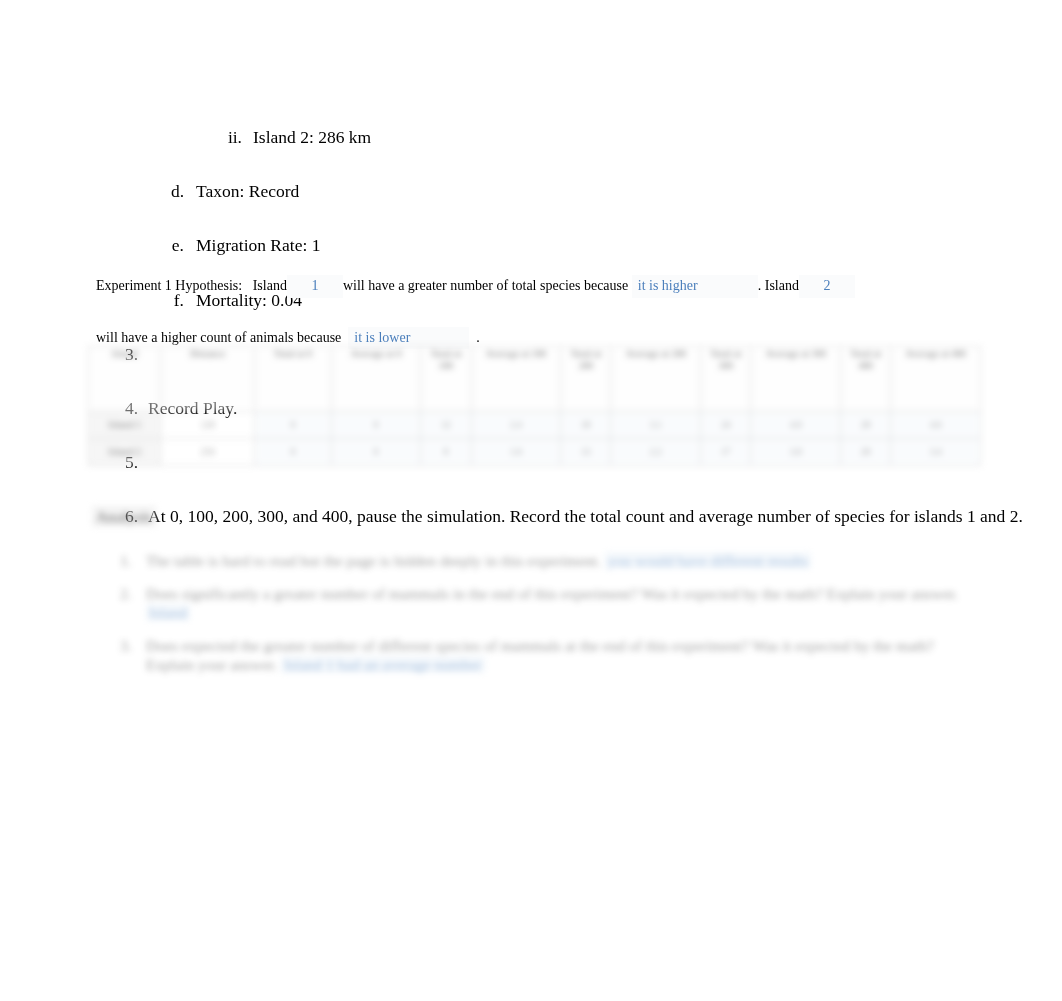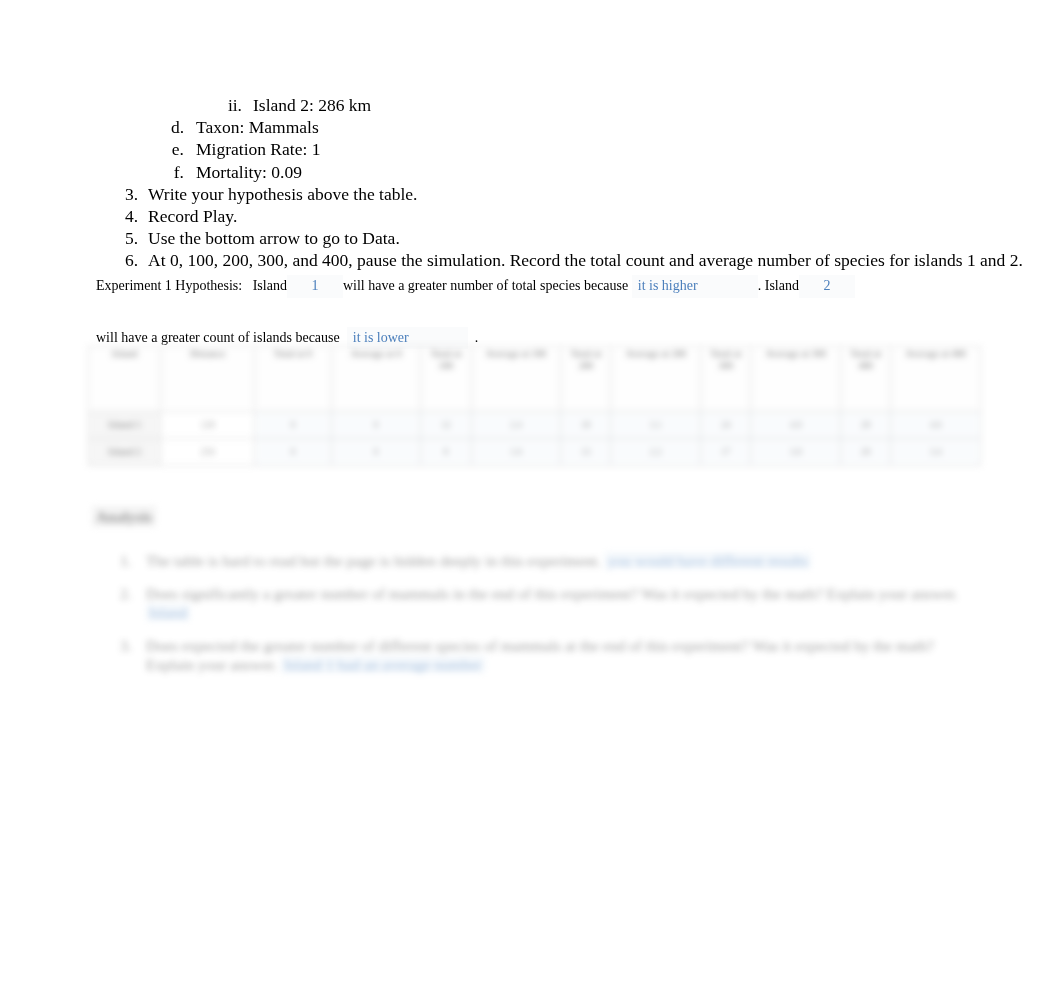--- a/index.html
+++ b/index.html
@@ -29,20 +29,21 @@
     left: 96px;
     top: 94px;
     width: 880px;
     font-size: 17.5px;
     line-height: 22.2px;
   }
   .li-row {
     display: flex;
     align-items: baseline;
     white-space: nowrap;
+    margin-top: 32px;
   }
   .li-marker {
     display: inline-block;
     text-align: right;
     flex: 0 0 auto;
   }
   .li-text {
     display: inline-block;
     white-space: pre;
   }
@@ -186,59 +187,57 @@
 
   <div class="instructions">
 
     <div class="li-row lvl-roman">
       <span class="li-marker">ii.</span>
         <span class="li-text">Island 2: 286 km</span>
     </div>
 
     <div class="li-row lvl-alpha">
       <span class="li-marker">d.</span>
-        <span class="li-text">Taxon: Mammals</span>
+        <span class="li-text">Taxon: Record</span>
     </div>
 
     <div class="li-row lvl-alpha">
       <span class="li-marker">e.</span>
         <span class="li-text">Migration Rate: 1</span>
     </div>
 
     <div class="li-row lvl-alpha">
       <span class="li-marker">f.</span>
-        <span class="li-text">Mortality: 0.09</span>
+        <span class="li-text">Mortality: 0.04</span>
     </div>
 
     <div class="li-row lvl-num">
       <span class="li-marker">3.</span>
-        <span class="li-text">Write your hypothesis above the table.</span>
     </div>
 
     <div class="li-row lvl-num">
       <span class="li-marker">4.</span>
         <span class="li-text">Record Play.</span>
     </div>
 
     <div class="li-row lvl-num">
       <span class="li-marker">5.</span>
-        <span class="li-text">Use the bottom arrow to go to Data.</span>
     </div>
 
     <div class="li-row lvl-num">
       <span class="li-marker">6.</span>
         <span class="li-text">At 0, 100, 200, 300, and 400, pause the simulation. Record the total count and average number of species for islands 1 and 2.</span>
     </div>
 
   </div>
 
   <div class="hypothesis">
     <div class="hyp-line"><span class="hyp-static">Experiment 1 Hypothesis:</span><span class="hyp-static">&nbsp;&nbsp;&nbsp;</span><span class="hyp-static">Island</span><span class="field f-island1">1</span><span class="hyp-static">will have a greater number of total species because</span><span class="hyp-static">&nbsp;</span><span class="field f-because1">it is higher</span><span class="hyp-static">. Island</span><span class="field f-island2">2</span></div>
 
-    <div class="hyp-line"><span class="hyp-static">will have a greater count of islands because</span><span class="hyp-static">&nbsp;&nbsp;</span><span class="field f-because2">it is lower</span><span class="hyp-static">&nbsp;&nbsp;</span><span class="hyp-static">.</span></div>
+    <div class="hyp-line"><span class="hyp-static">will have a higher count of animals because</span><span class="hyp-static">&nbsp;&nbsp;</span><span class="field f-because2">it is lower</span><span class="hyp-static">&nbsp;&nbsp;</span><span class="hyp-static">.</span></div>
   </div>
 
   <div class="table-wrap">
     <table class="data">
       <colgroup>
         <col class="col-a">
           <col class="col-b">
           <col class="col-c">
           <col class="col-d">
         <col class="col-e">

